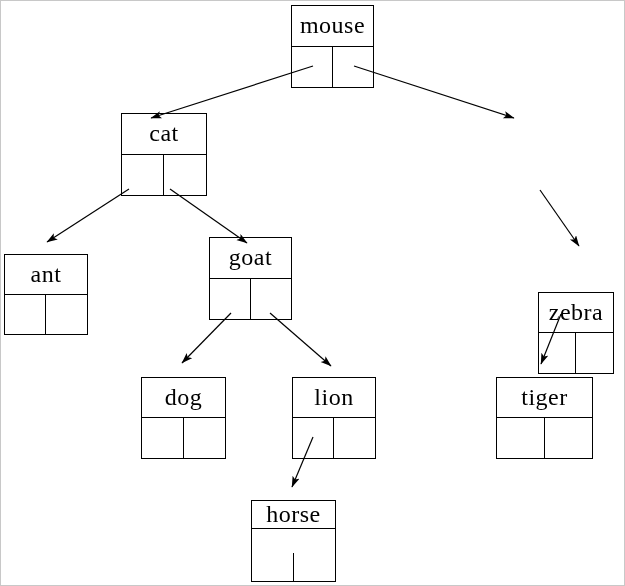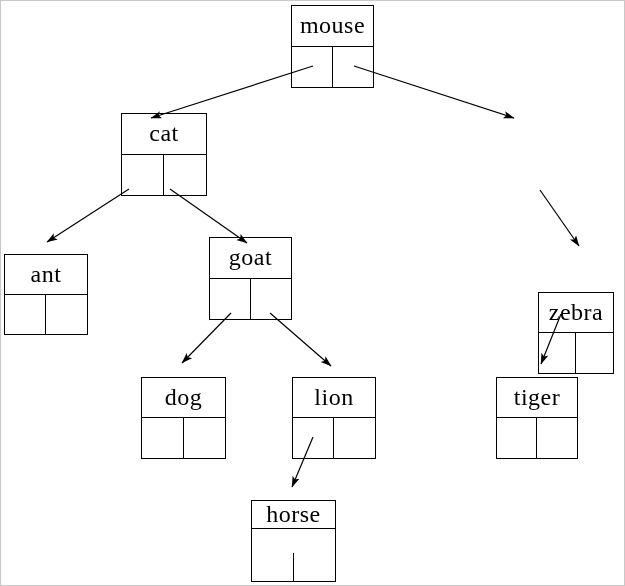--- a/index.html
+++ b/index.html
@@ -120,21 +120,21 @@
         <div class="cell right"></div>
       </div>
     </div>
     <div class="node" style="left: 291px; top: 376px; width: 84px; height: 82px;">
       <div class="node-label">lion</div>
       <div class="node-cells">
         <div class="cell left"></div>
         <div class="cell right"></div>
       </div>
     </div>
-    <div class="node" style="left: 495px; top: 376px; width: 82px; height: 82px;">
+    <div class="node" style="left: 495px; top: 376px; width: 97px; height: 82px;">
       <div class="node-label">tiger</div>
       <div class="node-cells">
         <div class="cell left"></div>
         <div class="cell right"></div>
       </div>
     </div>
     <div class="node" style="left: 250px; top: 499px; width: 85px; height: 82px; gap: 24px;">
       <div class="node-label">horse</div>
       <div class="node-cells">
         <div class="cell left"></div>

